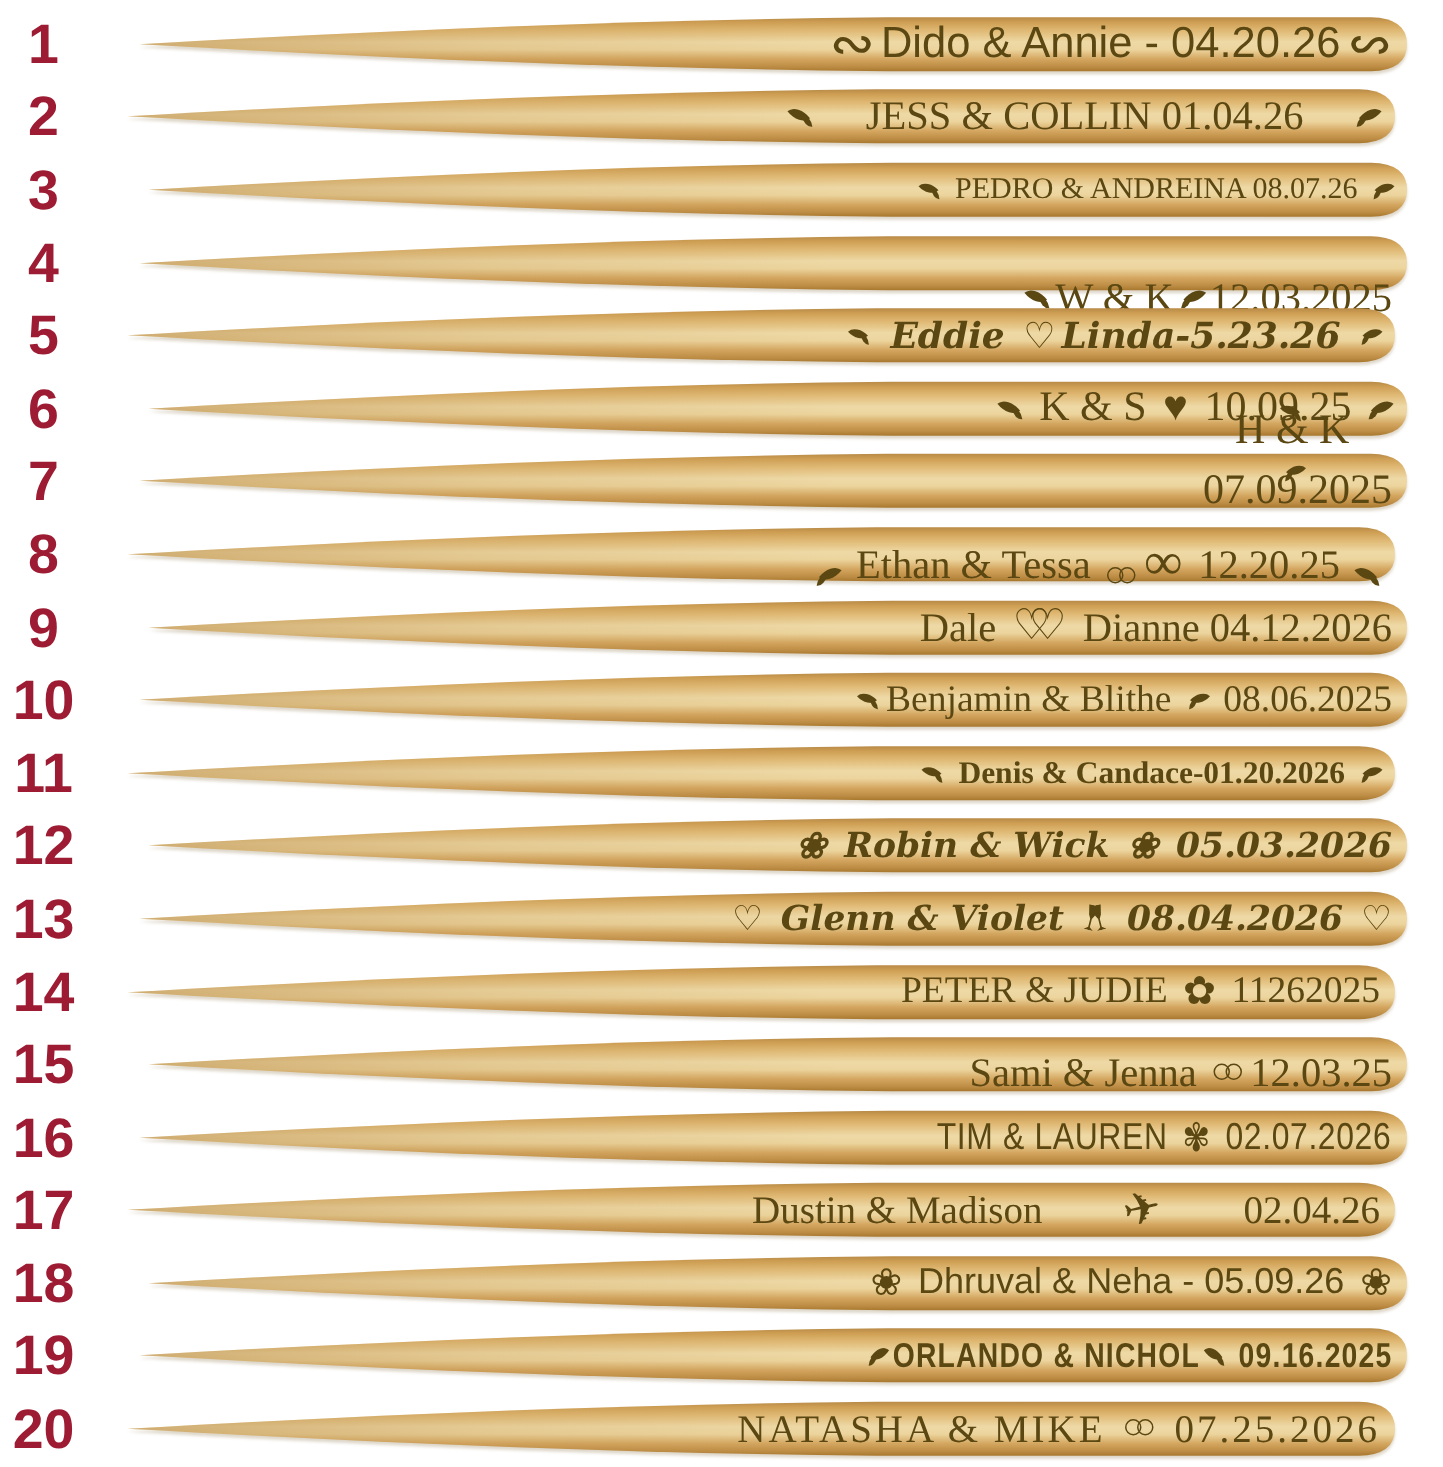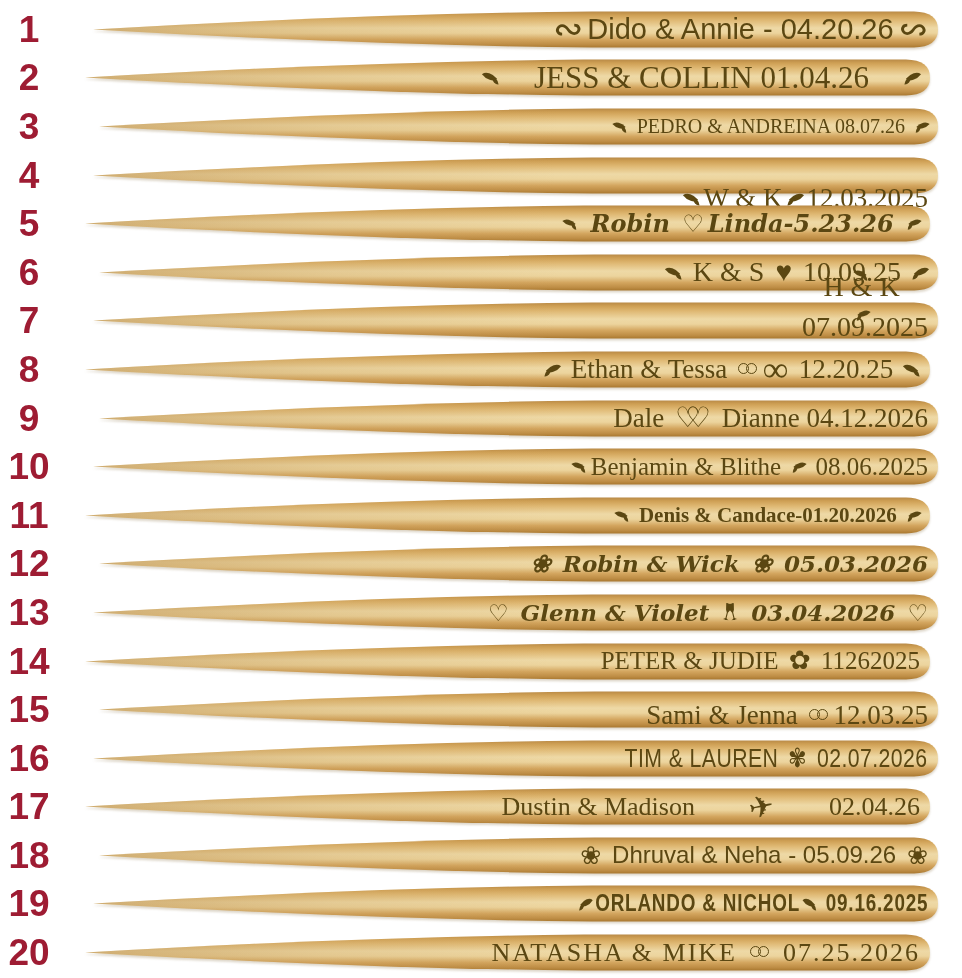--- a/index.html
+++ b/index.html
@@ -96,21 +96,21 @@
     </div>
   </div>
 
   <div class="row">
     <div class="num">2</div>
     <div class="stick">
       <svg class="wood" viewBox="0 0 852 45" preserveAspectRatio="none">
         <path d="M 1,22.5 C 160,13.5 330,6 500,4.5 L 822,4.5 Q 846,5 846,22.5 Q 846,40 822,40.5 L 500,40.5 C 330,39 160,31.5 1,22.5 Z" fill="url(#gw)"></path>
         <path d="M 1,22.5 C 160,13.5 330,6 500,4.5 L 822,4.5 Q 846,5 846,22.5 Q 846,40 822,40.5 L 500,40.5 C 330,39 160,31.5 1,22.5 Z" fill="url(#gt)"></path>
       </svg>
-      <div class="engraving s-serif" style="font-size: 31px; gap: 35px;"><span class="ic ic-leaf-left"></span><span>JESS &amp; COLLIN 01.04.26</span><span class="ic ic-leaf-right"></span></div>
+      <div class="engraving s-serif" style="font-size: 27px; gap: 35px;"><span class="ic ic-leaf-left"></span><span>JESS &amp; COLLIN 01.04.26</span><span class="ic ic-leaf-right"></span></div>
     </div>
   </div>
 
   <div class="row">
     <div class="num">3</div>
     <div class="stick">
       <svg class="wood" viewBox="0 0 852 45" preserveAspectRatio="none">
         <path d="M 1,22.5 C 160,13.5 330,6 500,4.5 L 822,4.5 Q 846,5 846,22.5 Q 846,40 822,40.5 L 500,40.5 C 330,39 160,31.5 1,22.5 Z" fill="url(#gw)"></path>
         <path d="M 1,22.5 C 160,13.5 330,6 500,4.5 L 822,4.5 Q 846,5 846,22.5 Q 846,40 822,40.5 L 500,40.5 C 330,39 160,31.5 1,22.5 Z" fill="url(#gt)"></path>
       </svg>
@@ -129,21 +129,21 @@
     </div>
   </div>
 
   <div class="row">
     <div class="num">5</div>
     <div class="stick">
       <svg class="wood" viewBox="0 0 852 45" preserveAspectRatio="none">
         <path d="M 1,22.5 C 160,13.5 330,6 500,4.5 L 822,4.5 Q 846,5 846,22.5 Q 846,40 822,40.5 L 500,40.5 C 330,39 160,31.5 1,22.5 Z" fill="url(#gw)"></path>
         <path d="M 1,22.5 C 160,13.5 330,6 500,4.5 L 822,4.5 Q 846,5 846,22.5 Q 846,40 822,40.5 L 500,40.5 C 330,39 160,31.5 1,22.5 Z" fill="url(#gt)"></path>
       </svg>
-      <div class="engraving s-script" style="font-size: 24px;"><span class="ic ic-sprig-left"></span><span> Robin </span><span class="ic ic-heart-outline">♡</span><span>Linda-5.23.26 </span><span class="ic ic-sprig-right"></span></div>
+      <div class="engraving s-script" style="font-size: 24px;"><span class="ic ic-sprig-left"></span><span> Eddie </span><span class="ic ic-heart-outline">♡</span><span>Linda-5.23.26 </span><span class="ic ic-sprig-right"></span></div>
     </div>
   </div>
 
   <div class="row">
     <div class="num">6</div>
     <div class="stick">
       <svg class="wood" viewBox="0 0 852 45" preserveAspectRatio="none">
         <path d="M 1,22.5 C 160,13.5 330,6 500,4.5 L 822,4.5 Q 846,5 846,22.5 Q 846,40 822,40.5 L 500,40.5 C 330,39 160,31.5 1,22.5 Z" fill="url(#gw)"></path>
         <path d="M 1,22.5 C 160,13.5 330,6 500,4.5 L 822,4.5 Q 846,5 846,22.5 Q 846,40 822,40.5 L 500,40.5 C 330,39 160,31.5 1,22.5 Z" fill="url(#gt)"></path>
       </svg>
@@ -162,21 +162,21 @@
     </div>
   </div>
 
   <div class="row">
     <div class="num">8</div>
     <div class="stick">
       <svg class="wood" viewBox="0 0 852 45" preserveAspectRatio="none">
         <path d="M 1,22.5 C 160,13.5 330,6 500,4.5 L 822,4.5 Q 846,5 846,22.5 Q 846,40 822,40.5 L 500,40.5 C 330,39 160,31.5 1,22.5 Z" fill="url(#gw)"></path>
         <path d="M 1,22.5 C 160,13.5 330,6 500,4.5 L 822,4.5 Q 846,5 846,22.5 Q 846,40 822,40.5 L 500,40.5 C 330,39 160,31.5 1,22.5 Z" fill="url(#gt)"></path>
       </svg>
-      <div class="engraving s-serif" style="font-size: 27px;"><span class="ic ic-leaf-right"></span><span> Ethan &amp; Tessa </span><span class="ic ic-rings"></span><span class="ic ic-infinity">∞</span><span> 12.20.25 </span><span class="ic ic-leaf-left"></span></div>
+      <div class="engraving s-serif" style="font-size: 27px; align-items: flex-end;"><span class="ic ic-leaf-right"></span><span> Ethan &amp; Tessa </span><span class="ic ic-rings"></span><span class="ic ic-infinity">∞</span><span> 12.20.25 </span><span class="ic ic-leaf-left"></span></div>
     </div>
   </div>
 
   <div class="row">
     <div class="num">9</div>
     <div class="stick">
       <svg class="wood" viewBox="0 0 852 45" preserveAspectRatio="none">
         <path d="M 1,22.5 C 160,13.5 330,6 500,4.5 L 822,4.5 Q 846,5 846,22.5 Q 846,40 822,40.5 L 500,40.5 C 330,39 160,31.5 1,22.5 Z" fill="url(#gw)"></path>
         <path d="M 1,22.5 C 160,13.5 330,6 500,4.5 L 822,4.5 Q 846,5 846,22.5 Q 846,40 822,40.5 L 500,40.5 C 330,39 160,31.5 1,22.5 Z" fill="url(#gt)"></path>
       </svg>
@@ -217,21 +217,21 @@
     </div>
   </div>
 
   <div class="row">
     <div class="num">13</div>
     <div class="stick">
       <svg class="wood" viewBox="0 0 852 45" preserveAspectRatio="none">
         <path d="M 1,22.5 C 160,13.5 330,6 500,4.5 L 822,4.5 Q 846,5 846,22.5 Q 846,40 822,40.5 L 500,40.5 C 330,39 160,31.5 1,22.5 Z" fill="url(#gw)"></path>
         <path d="M 1,22.5 C 160,13.5 330,6 500,4.5 L 822,4.5 Q 846,5 846,22.5 Q 846,40 822,40.5 L 500,40.5 C 330,39 160,31.5 1,22.5 Z" fill="url(#gt)"></path>
       </svg>
-      <div class="engraving s-script" style="font-size: 23px;"><span class="ic ic-heart-outline">♡</span><span> Glenn &amp; Violet </span><span class="ic ic-champagne"></span><span> 03.04.2026 </span><span class="ic ic-heart-outline">♡</span></div>
+      <div class="engraving s-script" style="font-size: 23px;"><span class="ic ic-heart-outline">♡</span><span> Glenn &amp; Violet </span><span class="ic ic-champagne"></span><span> 08.04.2026 </span><span class="ic ic-heart-outline">♡</span></div>
     </div>
   </div>
 
   <div class="row">
     <div class="num">14</div>
     <div class="stick">
       <svg class="wood" viewBox="0 0 852 45" preserveAspectRatio="none">
         <path d="M 1,22.5 C 160,13.5 330,6 500,4.5 L 822,4.5 Q 846,5 846,22.5 Q 846,40 822,40.5 L 500,40.5 C 330,39 160,31.5 1,22.5 Z" fill="url(#gw)"></path>
         <path d="M 1,22.5 C 160,13.5 330,6 500,4.5 L 822,4.5 Q 846,5 846,22.5 Q 846,40 822,40.5 L 500,40.5 C 330,39 160,31.5 1,22.5 Z" fill="url(#gt)"></path>
       </svg>

